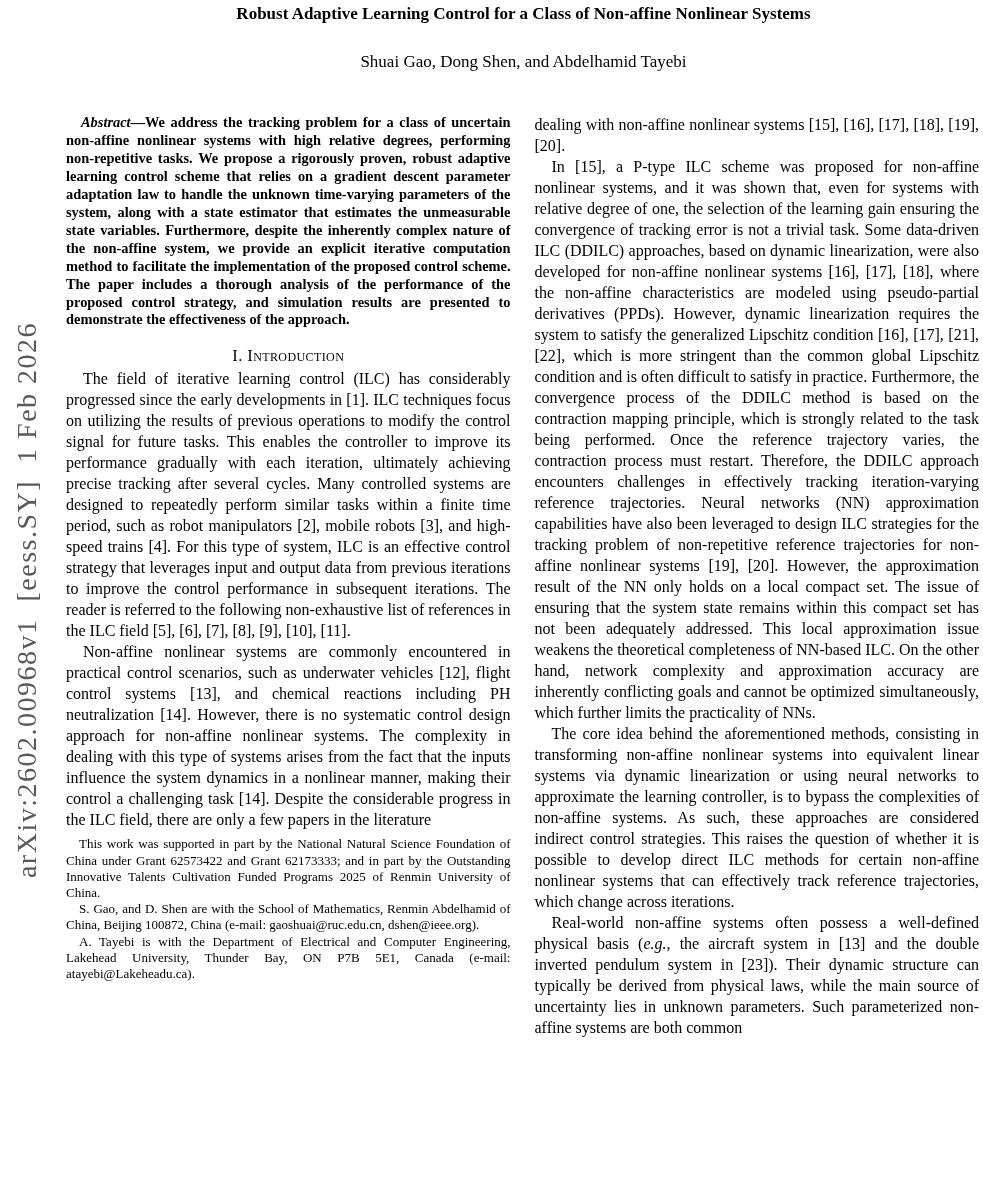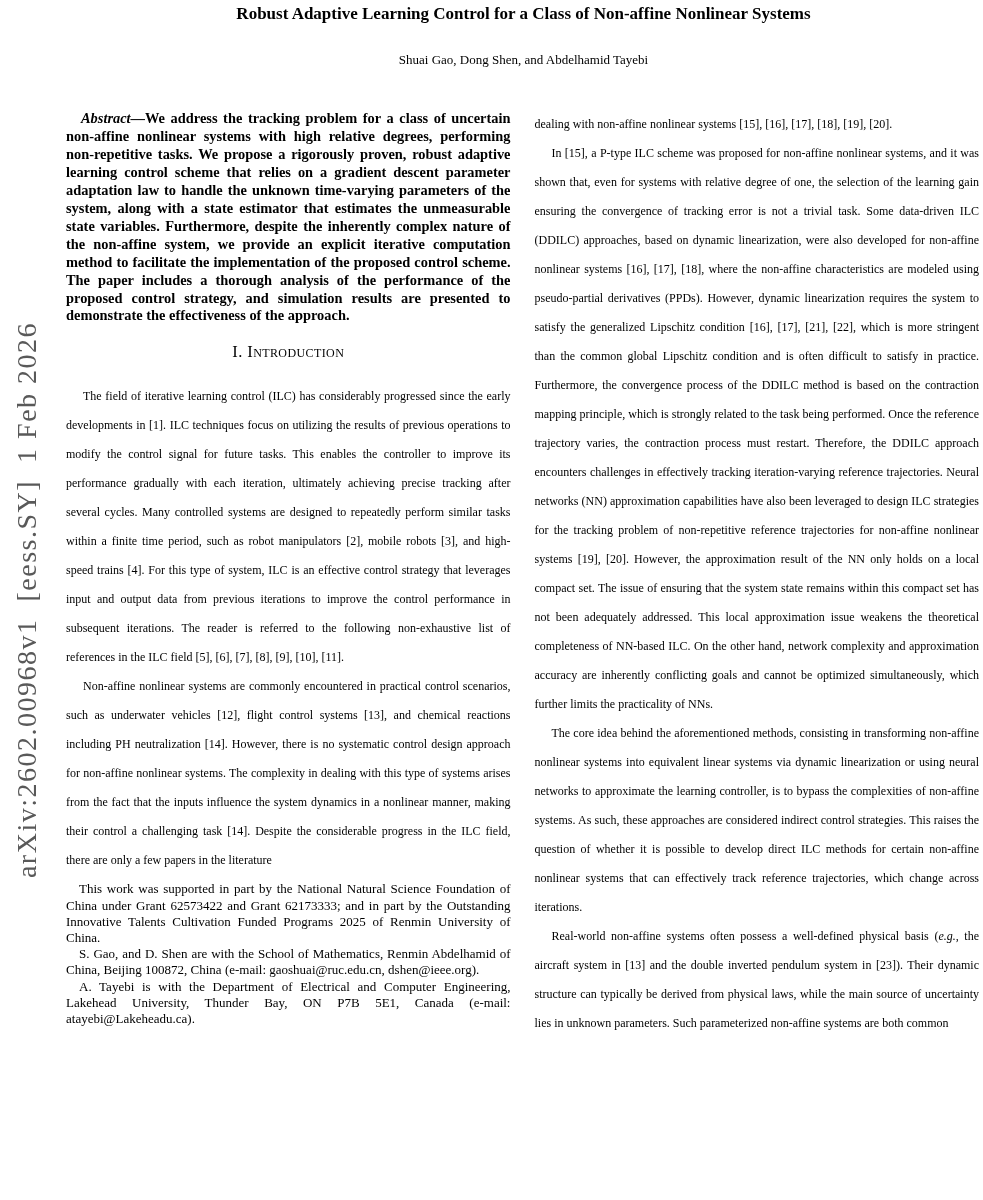--- a/index.html
+++ b/index.html
@@ -31,35 +31,35 @@
   }
   .title {
     font-size: 17px;
     font-weight: bold;
     text-align: center;
     line-height: 1.32;
     padding: 3px 30px 0 30px;
   }
   .authors {
     text-align: center;
-    font-size: 13px;
+    font-size: 17px;
     margin-top: 27px;
   }
   .columns {
     display: flex;
     gap: 24px;
     margin-top: 42px;
   }
   .col {
     width: 444.5px;
     flex: 0 0 auto;
   }
   p.body {
-    font-size: 12px;
-    line-height: 29px;
+    font-size: 16px;
+    line-height: 21px;
     text-align: justify;
     hyphens: auto;
     -webkit-hyphens: auto;
   }
   p.indent { text-indent: 17px; }
   .abstract {
     font-size: 14.4px;
     font-weight: bold;
     line-height: 17.9px;
     text-align: justify;
@@ -67,21 +67,21 @@
     hyphens: auto;
     -webkit-hyphens: auto;
   }
   .abstract-label { font-style: italic; }
   .section-heading {
     font-size: 16.5px;
     font-weight: normal;
     font-variant: small-caps;
     letter-spacing: 0.4px;
     text-align: center;
-    margin: 17px 0 20px 0;
+    margin: 17px 0 2px 0;
   }
   .footnotes { margin-top: 6px; }
   .footnotes p {
     font-size: 13px;
     line-height: 16.2px;
     text-align: justify;
     text-indent: 13px;
     hyphens: auto;
     -webkit-hyphens: auto;
   }

